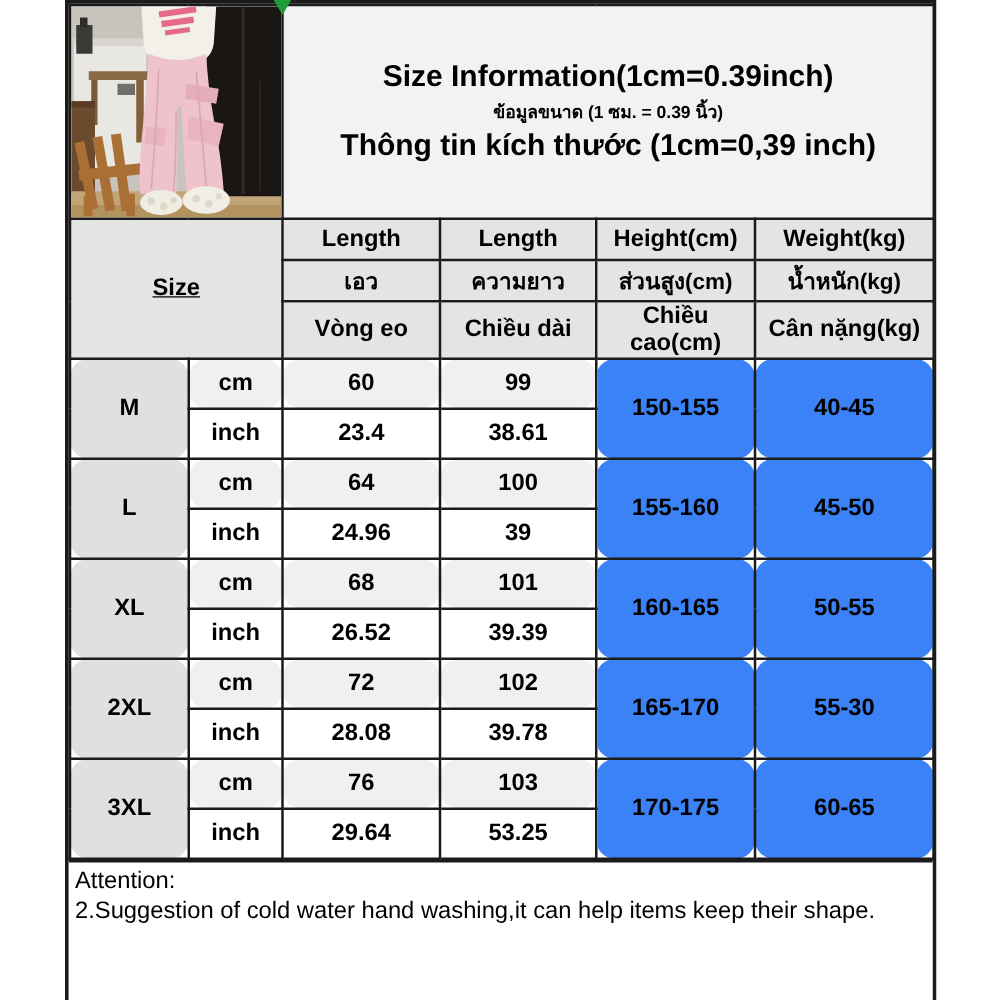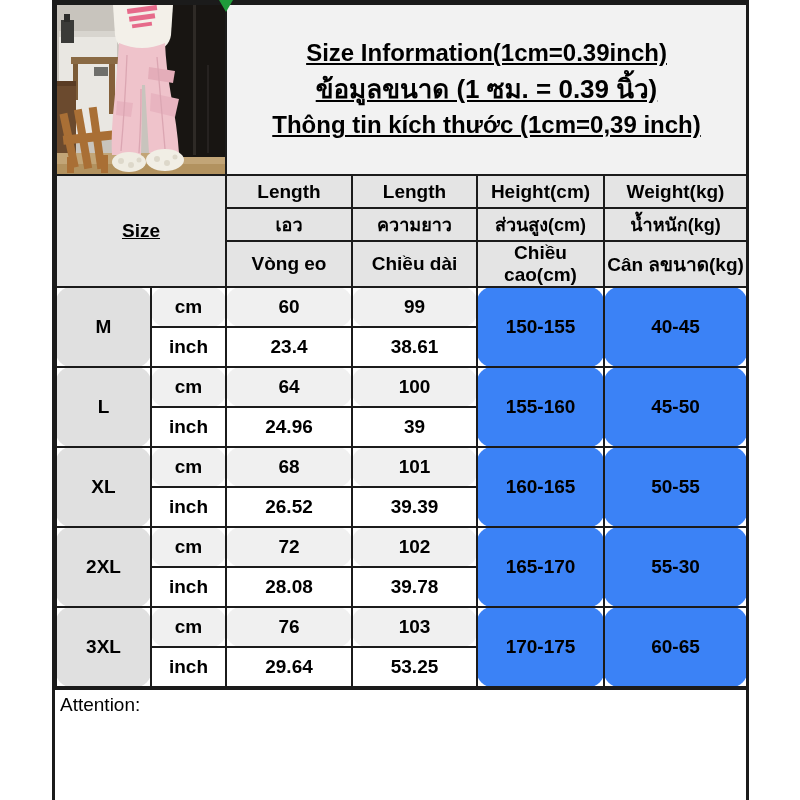--- a/index.html
+++ b/index.html
@@ -15,23 +15,23 @@
   table.sizegrid{border-collapse:collapse;table-layout:fixed;width:100%;}
   table.sizegrid td{
     border:2px solid #1b1b1b;text-align:center;vertical-align:middle;
     padding:0;overflow:hidden;
   }
   
   .r-top td{height:169px;}
   .c-photo{background:#c8c4bd;}
   .c-photo svg{display:block;}
   .c-title{background:#f2f2f2;}
-  .title-line{font-weight:bold;line-height:1.45;text-decoration:underline;}
+  .title-line{font-weight:bold;line-height:1.45;}
   .title-en{font-size:24px;}
-  .title-th{font-size:26px;}
+  .title-th{font-size:14px;}
   .title-vi{font-size:24px;}
   
   .r-head td{height:31px;background:#e4e4e4;font-weight:bold;font-size:19px;}
   .r-head .th-txt{font-size:18px;}
   .c-sizehead{font-size:34px;font-weight:bold;background:#e2e2e2;text-decoration:underline;}
   
   .r-cm td,.r-inch td{height:38px;font-weight:bold;font-size:19px;border-radius:15px;}
   .c-size{background:#e0e0e0;font-size:20px;}
   .u-cm,.v-cm{background:#f0f0f0;}
   .u-inch,.v-inch{background:#ffffff;}
@@ -150,21 +150,21 @@
     <tr class="r-head">
       <td class="th-txt">เอว</td>
       <td class="th-txt">ความยาว</td>
       <td class="th-txt">ส่วนสูง(cm)</td>
       <td class="th-txt">น้ำหนัก(kg)</td>
     </tr>
     <tr class="r-head">
       <td>Vòng eo</td>
       <td>Chiều dài</td>
       <td>Chiều cao(cm)</td>
-      <td>Cân ลขนาด(kg)</td>
+      <td>Cân nặng(kg)</td>
     </tr>
 
     <tr class="r-cm">
       <td class="c-size" rowspan="2">M</td>
       <td class="u-cm">cm</td>
       <td class="v-cm">60</td>
       <td class="v-cm">99</td>
       <td class="c-merged" rowspan="2">150-155</td>
       <td class="c-merged" rowspan="2">40-45</td>
     </tr>
@@ -227,16 +227,17 @@
     <tr class="r-inch">
       <td class="u-inch">inch</td>
       <td class="v-inch">29.64</td>
       <td class="v-inch">53.25</td>
     </tr>
   </tbody>
     </table>
 
   <div class="attention">
     <p>Attention:</p>
+    <p>2.Suggestion of cold water hand washing,it can help items keep their shape.</p>
   </div>
 </div>
 
 <div class="corner-marker"></div>
 
 </body></html>

